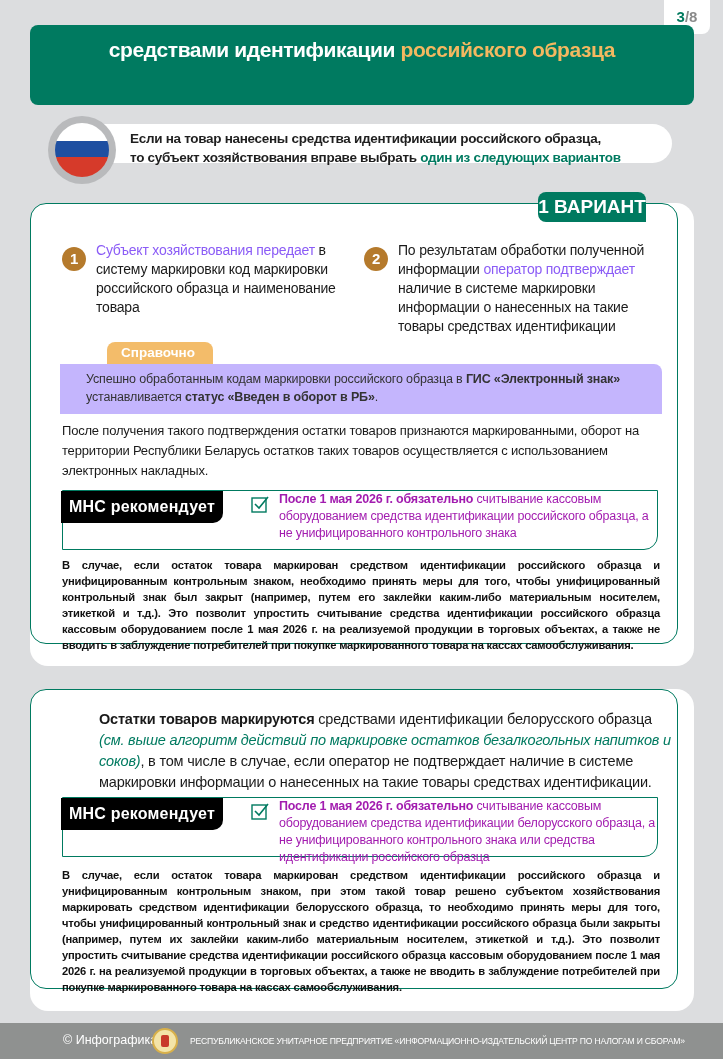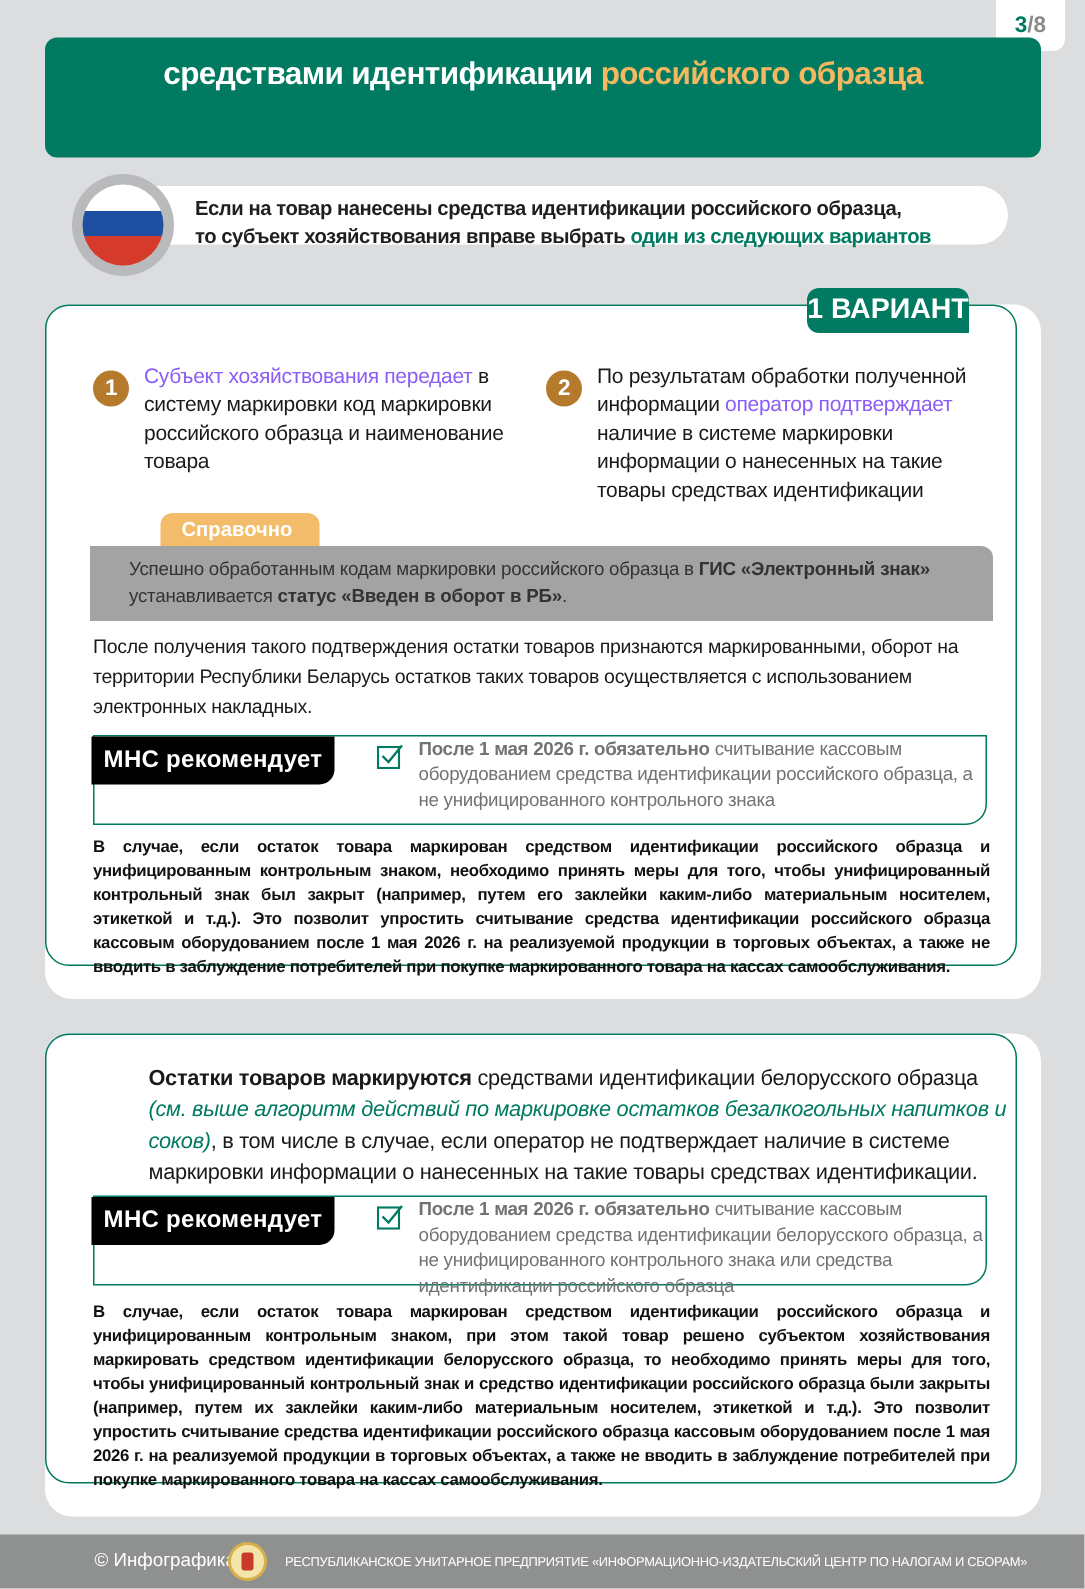--- a/index.html
+++ b/index.html
@@ -77,42 +77,42 @@
   }
   .gold { color: #8b5cf6; font-weight: normal; }
 
   .note-tab {
     position: absolute; left: 30px; height: 22px; width: 106px;
     background: #f3bc6a; color: #fff; font-weight: bold; font-size: 13.5px;
     border-radius: 8px 8px 0 0; padding-left: 14px; line-height: 22px; margin-left: 47px;
   }
   .note-body {
     position: absolute; left: 30px; width: 602px; height: 50px;
-    background: #a3a3a3; border-radius: 0 8px 0 0;
+    background: #c4b5fd; border-radius: 0 8px 0 0;
     padding: 6px 0 0 26px; font-size: 12.5px; line-height: 18px; color: #333;
     letter-spacing: -0.15px;
   }
   .para { position: absolute; left: 32px; width: 602px; font-size: 13px; line-height: 20px; letter-spacing: -0.2px; }
 
   .reco-box {
     position: absolute; left: 32px; width: 596px; height: 60px;
     border: 1.2px solid #007a60; border-radius: 0 0 14px 0;
   }
   .reco-label {
     position: absolute; left: -2px; top: 0; width: 162px; height: 32px;
     background: #000000; color: #fff; font-weight: bold; font-size: 16px;
     text-align: center; line-height: 32px; border-radius: 0 0 10px 0;
     letter-spacing: 0.2px;
   }
   .reco-check {
     position: absolute; left: 188px; top: 4px; width: 18px; height: 18px;
   }
   .reco-text {
     position: absolute; left: 216px; top: 0; width: 380px;
-    font-size: 12.5px; line-height: 17px; color: #737373; letter-spacing: -0.2px;
+    font-size: 12.5px; line-height: 17px; color: #a21caf; letter-spacing: -0.2px;
   }
   .reco-text .b { font-weight: bold; }
 
   .fine {
     position: absolute; left: 32px; width: 598px;
     font-size: 11.2px; line-height: 16px; font-weight: bold; color: #111;
     text-align: justify; letter-spacing: -0.2px;
   }
   .italic-green { color: #007a60; font-style: italic; }
 

